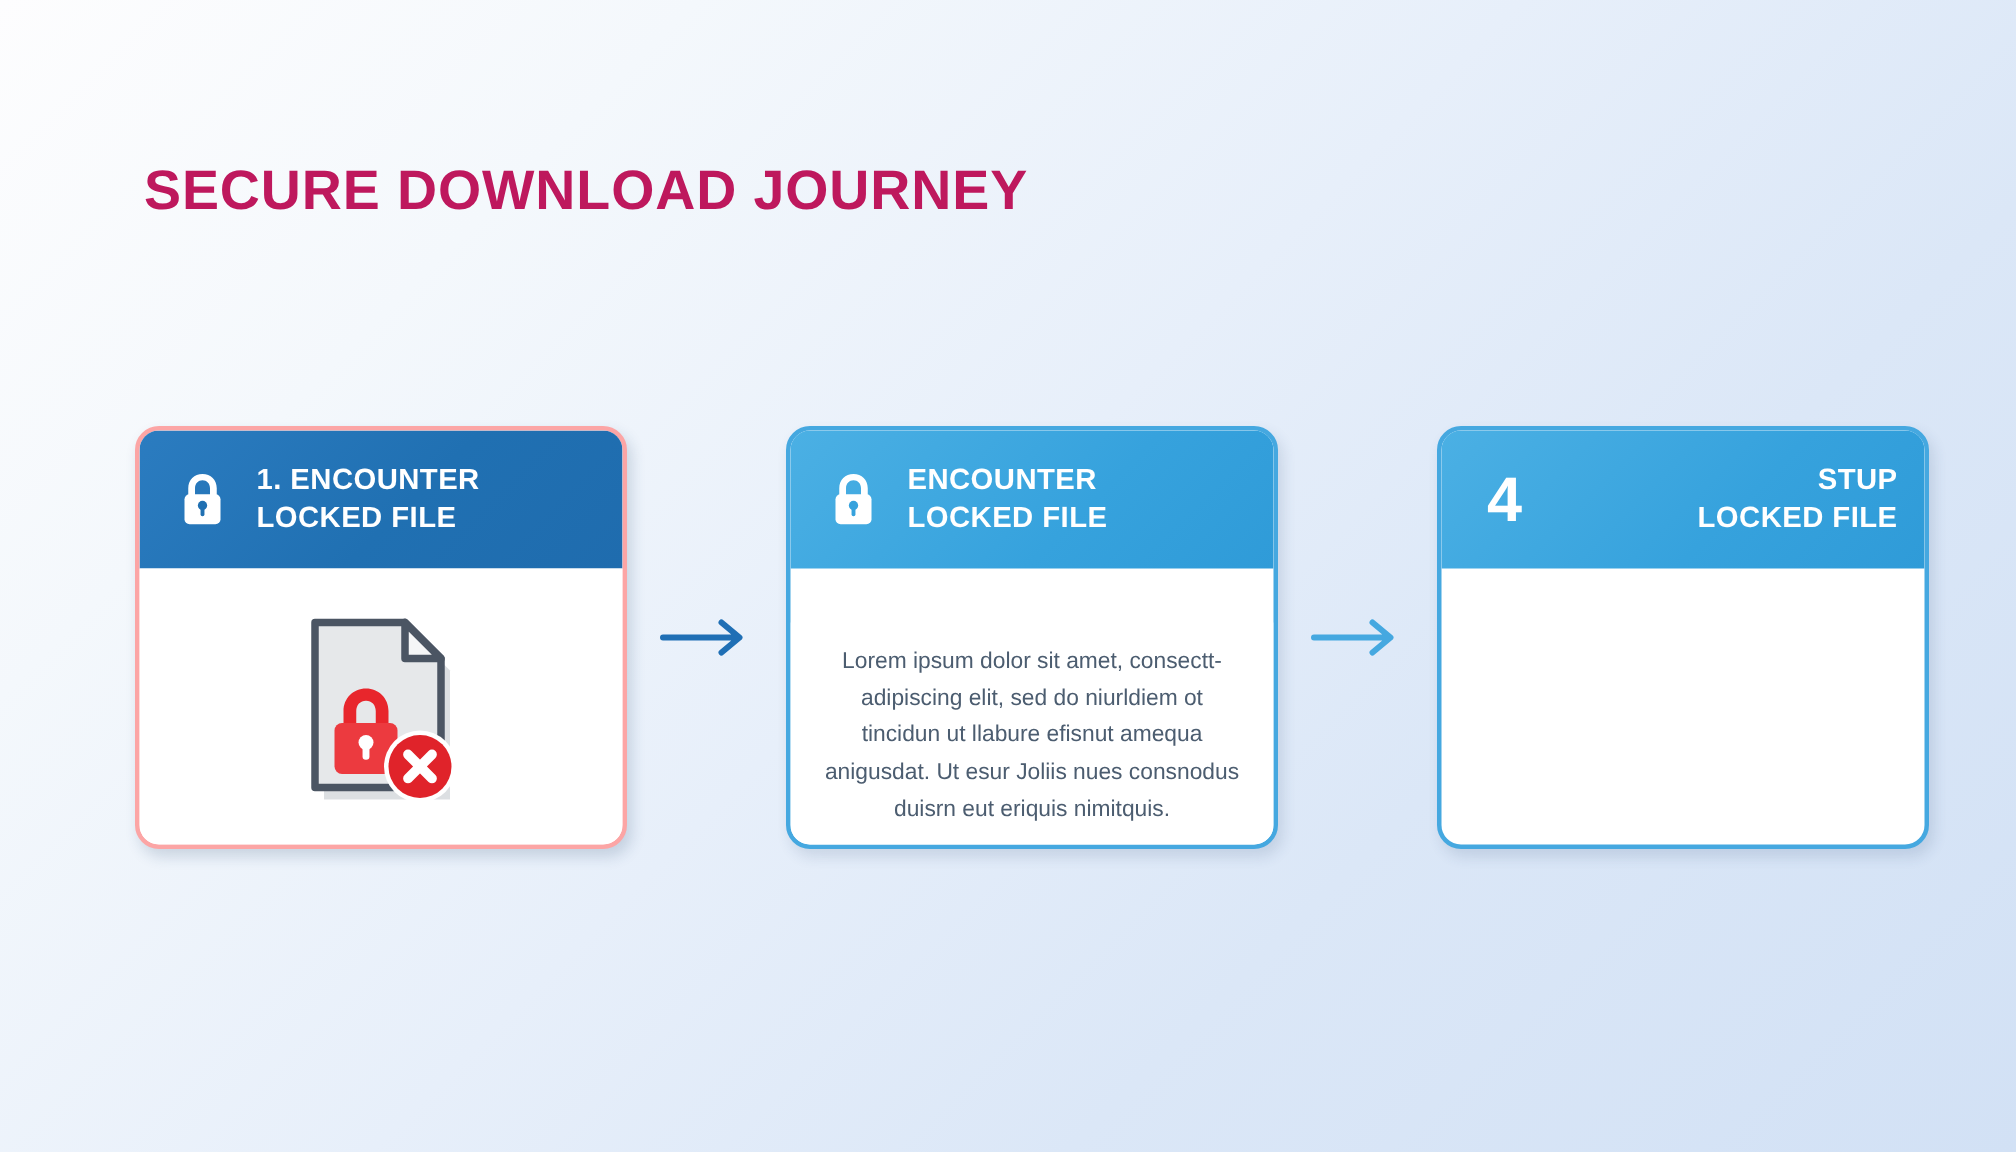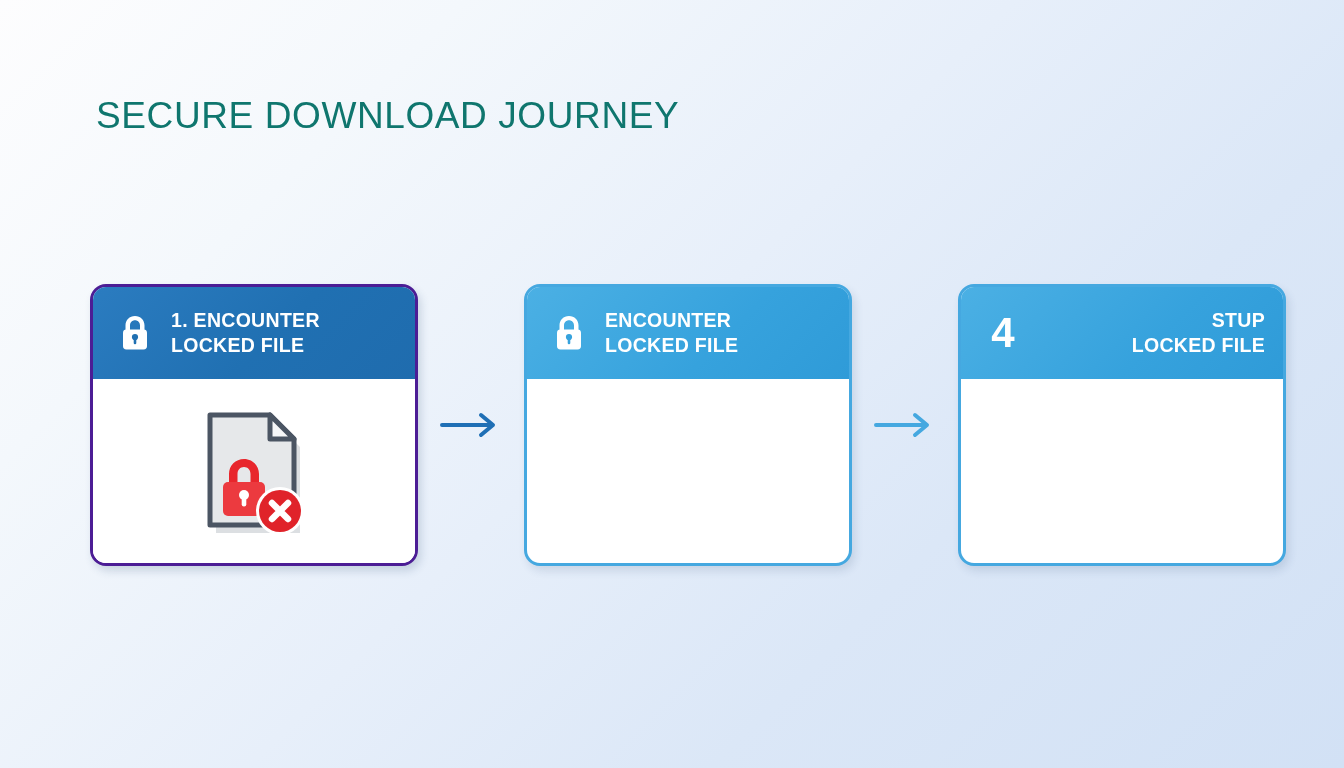--- a/index.html
+++ b/index.html
@@ -17,25 +17,25 @@
                 #f4f8fc 22%,
                 #e7effa 48%,
                 #dbe7f7 70%,
                 #d2e1f5 100%);
     position: relative;
   }
 
   .page-title {
     position: absolute;
     left: 96px;
-    top: 95px;
+    top: 106px;
     font-size: 37px;
-    font-weight: normal;
+    font-weight: bold;
     letter-spacing: 0.6px;
-    color: #0f766e;
+    color: #be185d;
     text-transform: uppercase;
     white-space: nowrap;
   }
 
   .flow {
     position: absolute;
     left: 90px;
     top: 284px;
     width: 1196px;
     height: 282px;
@@ -49,21 +49,21 @@
     height: 282px;
     border-radius: 16px;
     background: #ffffff;
     display: flex;
     flex-direction: column;
     overflow: hidden;
     position: relative;
     flex: 0 0 auto;
   }
   .card.step-1 {
-    border: 3px solid #4c1d95;
+    border: 3px solid #fca5a5;
     box-shadow: 3px 5px 9px rgba(40,70,110,0.18);
   }
   .card.step-2, .card.step-3 {
     border: 3px solid #45a8e0;
     box-shadow: 3px 5px 9px rgba(40,70,110,0.14);
     gap: 36px;
   }
 
   .card-header {
     height: 92px;
@@ -191,20 +191,23 @@
           <path d="M17 3 C11.5 3 7.5 7 7.5 12.5 L7.5 17 L12 17 L12 12.5
                    C12 9.3 14.2 7.2 17 7.2 C19.8 7.2 22 9.3 22 12.5
                    L22 17 L26.5 17 L26.5 12.5 C26.5 7 22.5 3 17 3 Z" fill="#ffffff"></path>
           <rect x="5" y="16.5" width="24" height="20" rx="3.4" fill="#ffffff"></rect>
           <circle cx="17" cy="24" r="3.1" fill="#36a2dd"></circle>
           <rect x="15.7" y="25" width="2.6" height="6.2" rx="1.2" fill="#36a2dd"></rect>
         </svg>
       </span>
       <span class="header-title">Encounter<br>Locked File</span>
     </div>
+    <div class="card-body">
+      <p class="body-text">Lorem ipsum dolor sit amet, consectt- adipiscing elit, sed do niurldiem ot tincidun ut llabure efisnut amequa anigusdat. Ut esur Joliis nues consnodus duisrn eut eriquis nimitquis.</p>
+    </div>
   </div>
 
   <div class="arrow">
     <svg width="66" height="30" viewBox="0 0 66 30" aria-hidden="true">
       <path d="M4 15 L54 15 M43 5 L55 15 L43 25" stroke="#45a8e0" stroke-width="4" fill="none" stroke-linecap="round" stroke-linejoin="round"></path>
     </svg>
   </div>
 
   <div class="card step-3">
     <div class="card-header">

